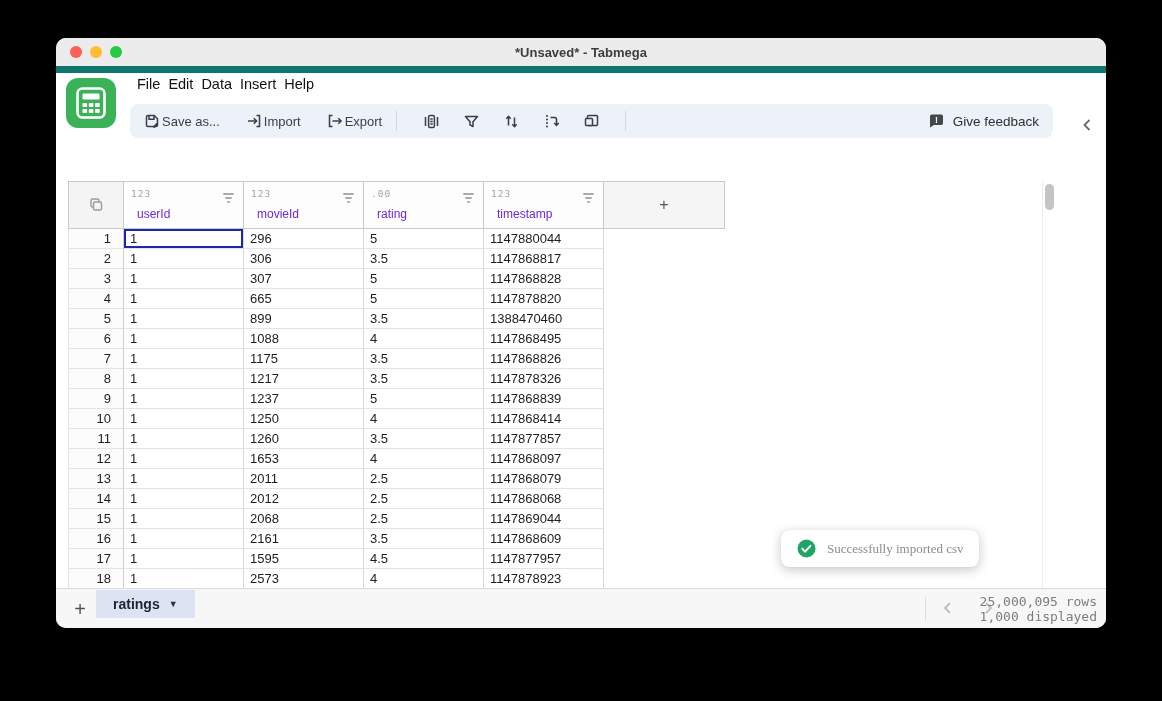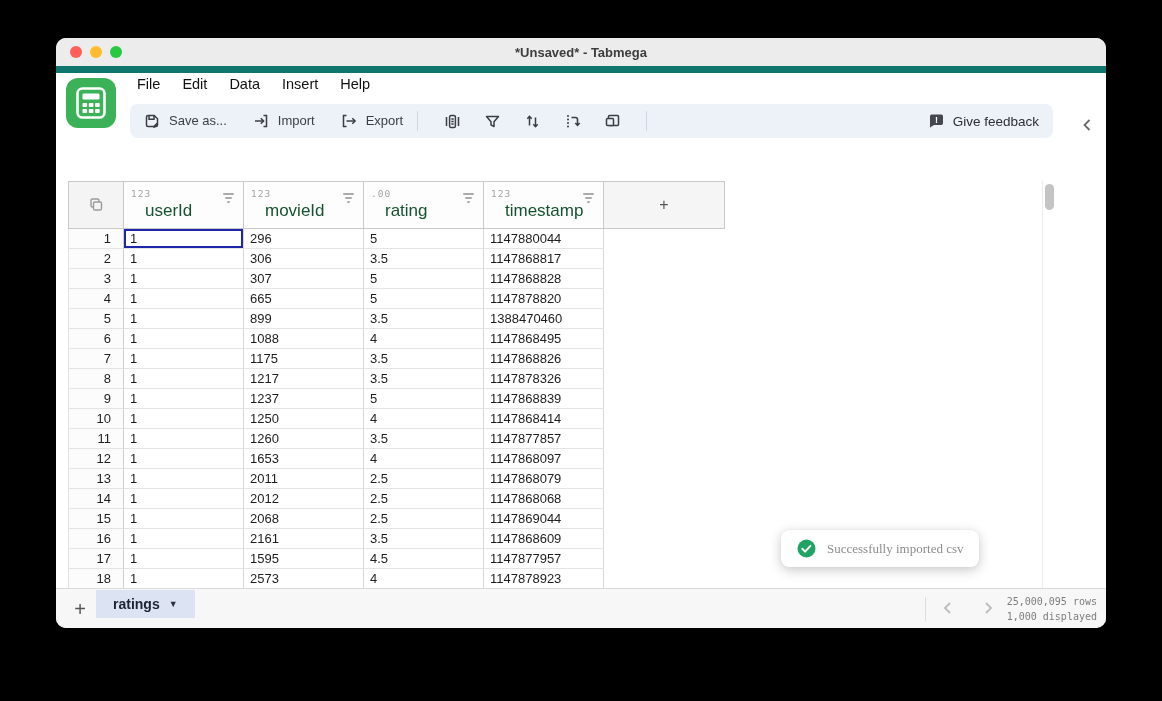--- a/index.html
+++ b/index.html
@@ -8,26 +8,26 @@
     border-radius:10px;overflow:hidden;box-shadow:0 18px 45px rgba(0,0,0,.55);}
   
   .titlebar{position:absolute;left:0;top:0;width:100%;height:28px;background:#ececec;
     border-bottom:7px solid #0f766e;display:flex;align-items:center;}
   .lights{position:absolute;left:14px;top:8px;display:flex;gap:8px;}
   .light{width:12px;height:12px;border-radius:50%;}
   .title{width:100%;text-align:center;font-size:13px;font-weight:bold;color:#3d3d3d;}
   
   .appicon{position:absolute;left:10px;top:40px;width:50px;height:50px;}
   
-  .menubar{position:absolute;left:81px;top:34px;height:24px;display:flex;gap:22px;align-items:center;}
+  .menubar{position:absolute;left:81px;top:34px;height:24px;display:flex;gap:8px;align-items:center;}
   .menu-item{font-size:14.5px;color:#111;cursor:default;}
   
   .toolbar{position:absolute;left:74px;top:66px;width:923px;height:34px;background:#edf1f8;
     border-radius:8px;display:flex;align-items:center;padding:0 14px;box-sizing:border-box;}
-  .tbtn{display:flex;align-items:flex-start;gap:9px;font-size:13px;color:#3b3e43;}
+  .tbtn{display:flex;align-items:center;gap:2px;font-size:13px;color:#3b3e43;}
   .tdiv{width:1px;height:20px;background:#d2d7e0;margin:0 14px;}
   .ibtn{width:18px;height:18px;display:flex;align-items:center;justify-content:center;margin:0 11px;}
   .feedback{margin-left:auto;display:flex;align-items:center;gap:8px;font-size:13.5px;color:#2d2f33;}
   .collapse{position:absolute;left:1022px;top:78px;width:18px;height:18px;}
   
   .fxbar{position:absolute;left:16px;top:146px;height:24px;display:flex;align-items:baseline;gap:14px;}
   .fxsym{font-family:"DejaVu Serif",serif;font-style:italic;font-size:16px;color:#2c2c2c;}
   .fxval{font-size:13px;color:#4a4a4a;}
   
   .grid{position:absolute;left:12px;top:143px;}
@@ -37,21 +37,21 @@
   .hsel{width:55px;background:#f4f4f4;display:flex;align-items:center;justify-content:center;}
   .hadd{width:121px;background:#f5f5f5;display:flex;align-items:center;justify-content:center;
     font-size:16px;color:#555;font-weight:300;}
   .htype{position:absolute;left:7px;top:6px;font-family:"DejaVu Sans Mono",monospace;
     font-size:9.5px;color:#a3a3a3;letter-spacing:1px;}
   .hfilter{position:absolute;right:9px;top:11px;display:flex;flex-direction:column;gap:2.5px;align-items:center;}
   .hfilter i{display:block;height:1.5px;background:#ababab;border-radius:1px;}
   .hfilter i:nth-child(1){width:11px;}
   .hfilter i:nth-child(2){width:7px;}
   .hfilter i:nth-child(3){width:3px;}
-  .hname{position:absolute;left:21px;bottom:7px;font-size:17px;color:#14532d;}
+  .hname{position:absolute;left:13px;bottom:7px;font-size:12px;color:#6d28d9;}
   .gbody{border-left:1px solid #e2e2e2;}
   .grow{display:flex;height:20px;}
   .rownum{width:55px;box-sizing:border-box;text-align:right;padding-right:12px;font-size:13px;
     color:#1f1f1f;line-height:19px;border-bottom:1px solid #e4e4e4;background:#fcfcfc;
     border-right:1px solid #cfcfcf;}
   .gcell{width:120px;box-sizing:border-box;padding-left:6px;font-size:13px;color:#1d1d1d;
     line-height:19px;border-right:1px solid #d8d8d8;border-bottom:1px solid #e4e4e4;
     white-space:nowrap;overflow:hidden;}
   .gcell.selected{box-shadow:inset 0 0 0 2px #1d27a9;position:relative;z-index:2;}
   
@@ -67,21 +67,21 @@
     border-top:1px solid #dadada;box-sizing:border-box;}
   .addsheet{position:absolute;left:12px;top:8px;width:24px;height:24px;display:flex;
     align-items:center;justify-content:center;font-size:20px;font-weight:300;color:#555;}
   .sheettab{position:absolute;left:40px;top:1px;height:28px;background:#dce3f2;display:flex;
     align-items:center;gap:9px;padding:0 17px;}
   .sheettab .tname{font-size:14px;font-weight:bold;color:#1c2333;}
   .caret{font-size:9px;color:#2b3040;}
   .sdiv{position:absolute;left:869px;top:8px;width:1px;height:24px;background:#ddd;}
   .pagechev{position:absolute;top:11px;width:16px;height:16px;}
   .counts{position:absolute;right:9px;top:5px;text-align:right;
-    font-family:"DejaVu Sans Mono",monospace;font-size:10px;color:#7d7d7d;line-height:15px;}
+    font-family:"DejaVu Sans Mono",monospace;font-size:13px;color:#7d7d7d;line-height:15px;}
   svg{display:block;}
 </style>
 </head>
 <body>
 
 <div class="window">
 
   <div class="titlebar">
     <div class="lights">
       <div class="light" style="background:#ff5f57"></div>

